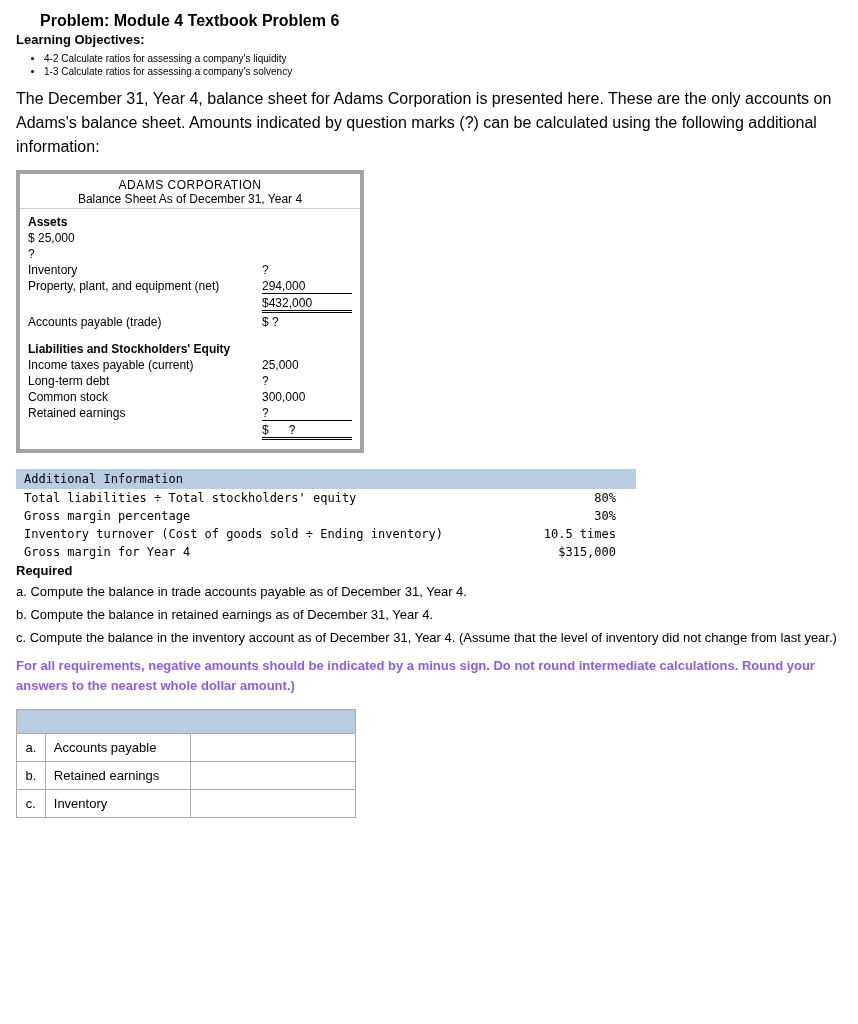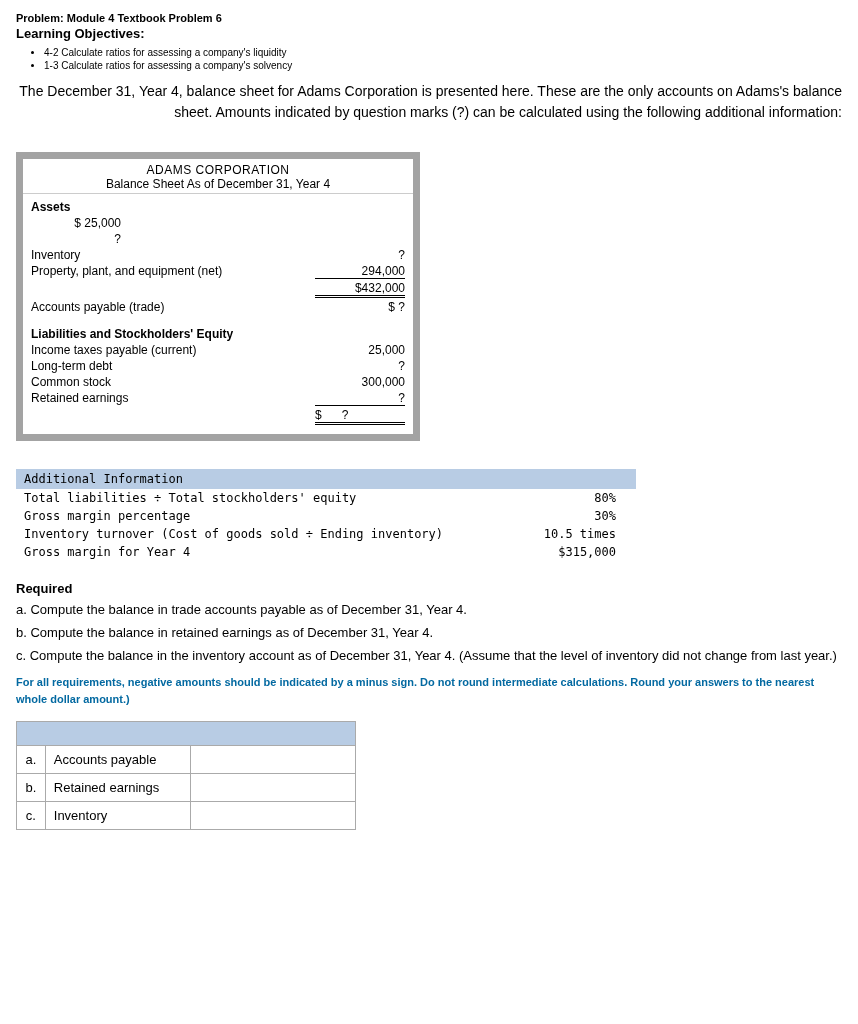--- a/index.html
+++ b/index.html
@@ -6,48 +6,48 @@
     body {
       font-family: Arial, sans-serif;
       font-size: 13px;
       background: #fff;
       color: #000;
       padding: 12px 16px;
       width: 858px;
     }
     .problem-title {
       font-weight: bold;
-      font-size: 11px;
-      margin-bottom: 2px;
+      font-size: 16px;
+      margin-bottom: 2px;
+      margin-left: 24px;
     }
     .learning-objectives {
       font-weight: bold;
       font-size: 13px;
       margin-bottom: 6px;
     }
     .objectives-list {
       list-style: disc;
       padding-left: 28px;
       margin-bottom: 10px;
       font-size: 10px;
     }
     .objectives-list li {
       margin-bottom: 2px;
     }
     .description {
-      font-size: 14px;
-      margin-bottom: 29px;
+      font-size: 16px;
+      margin-bottom: 11px;
       line-height: 1.5;
-      text-align: right;
     }
     
     .balance-sheet-container {
-      width: 404px;
-      margin-bottom: 28px;
-      border: 7px solid #a3a3a3;
+      width: 348px;
+      margin-bottom: 16px;
+      border: 4px solid #a3a3a3;
     }
     .bs-header {
       text-align: center;
       padding: 4px 0 2px;
       border-bottom: 1px solid #ccc;
     }
     .bs-header .company-name {
       font-size: 12px;
       font-weight: normal;
       text-transform: uppercase;
@@ -67,26 +67,26 @@
       font-weight: bold;
       padding-top: 6px;
     }
     .bs-row.underline .bs-value {
       border-bottom: 1px solid #000;
     }
     .bs-row.double-underline .bs-value {
       border-bottom: 3px double #000;
     }
     .bs-label { flex: 1; }
-    .bs-value { text-align: right; min-width: 90px; }
+    .bs-value { text-align: left; min-width: 90px; }
     
     .additional-info-table {
       width: 620px;
       border-collapse: collapse;
-      margin-bottom: 20px;
+      margin-bottom: 2px;
       font-size: 12px;
     }
     .additional-info-table thead tr th {
       background-color: #b8cce4;
       padding: 3px 8px;
       text-align: left;
       font-weight: normal;
       font-family: monospace;
     }
     .additional-info-table tbody tr td {
@@ -105,23 +105,23 @@
     }
     .required-list {
       font-size: 13px;
       margin-bottom: 8px;
       line-height: 1.6;
     }
     .required-list p {
       margin-bottom: 2px;
     }
     .warning-text {
-      color: #0369a1;
-      font-weight: bold;
-      font-size: 11px;
+      color: #8b5cf6;
+      font-weight: bold;
+      font-size: 13px;
       margin-bottom: 14px;
       line-height: 1.5;
     }
     
     .answer-table {
       width: 340px;
       border-collapse: collapse;
       font-size: 13px;
     }
     .answer-table thead tr th {

